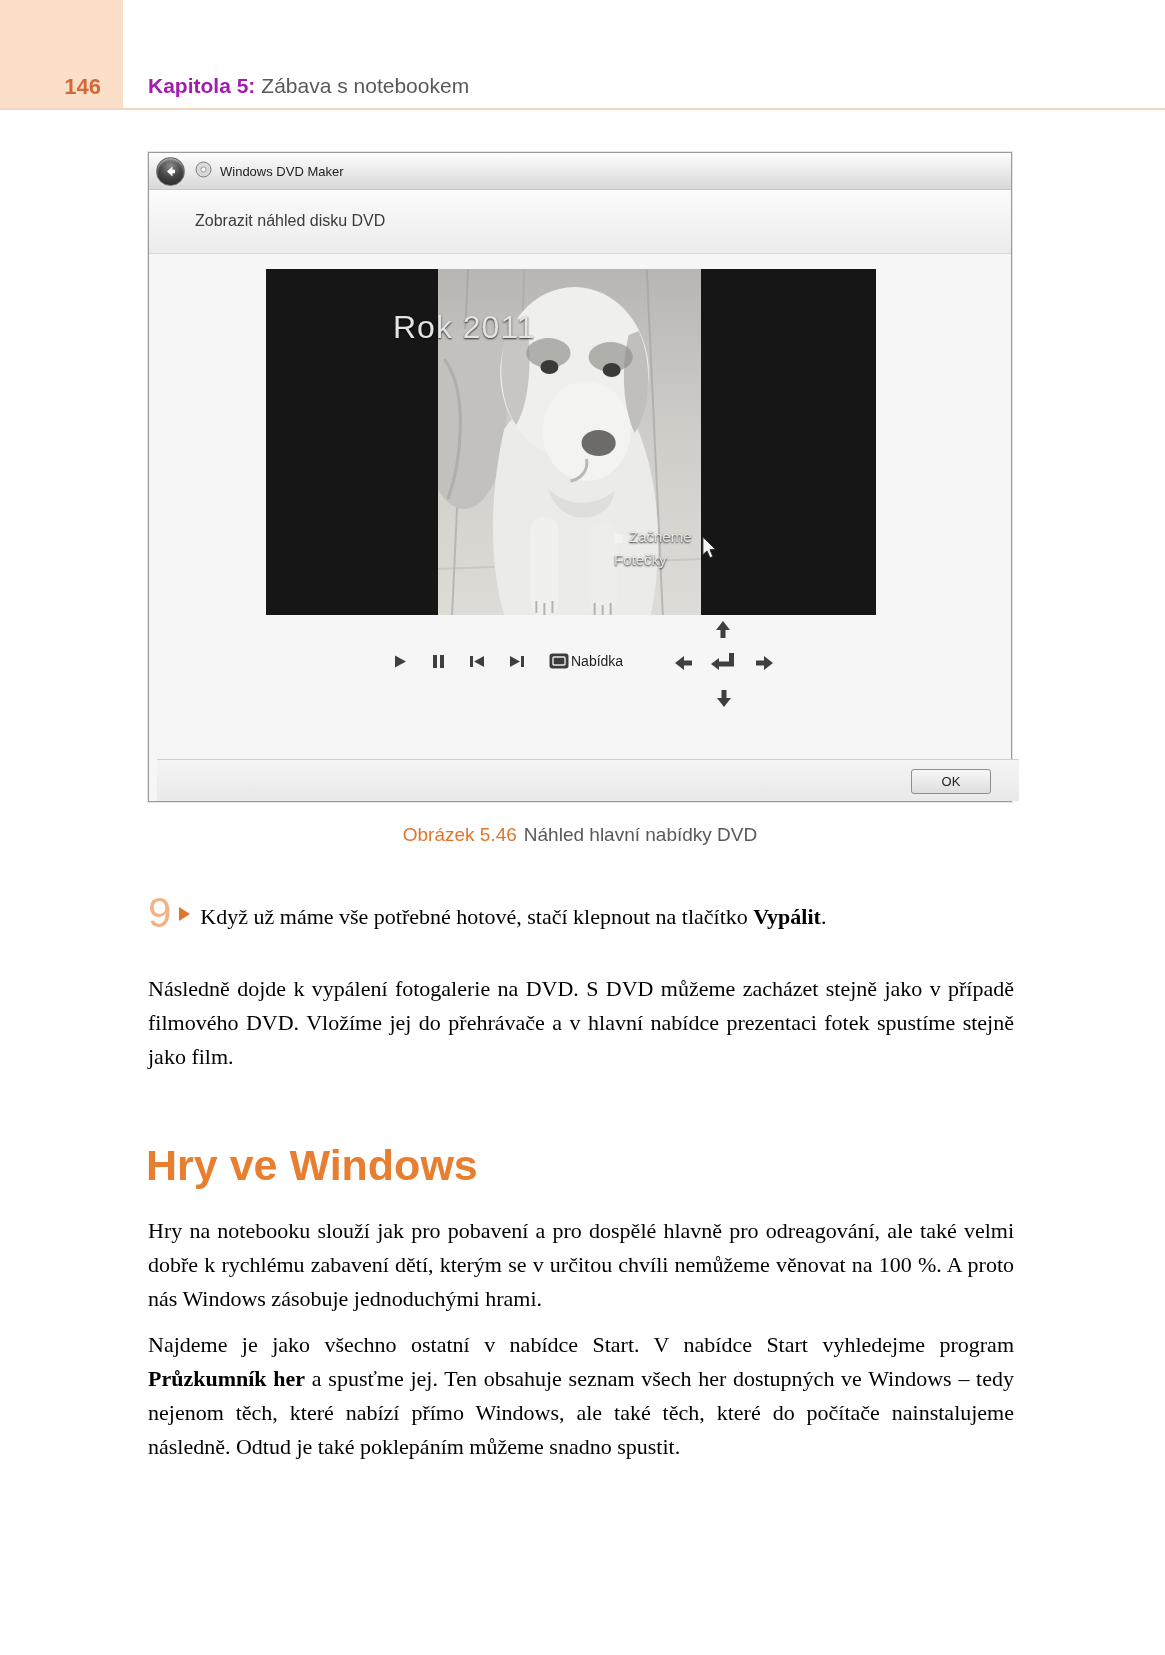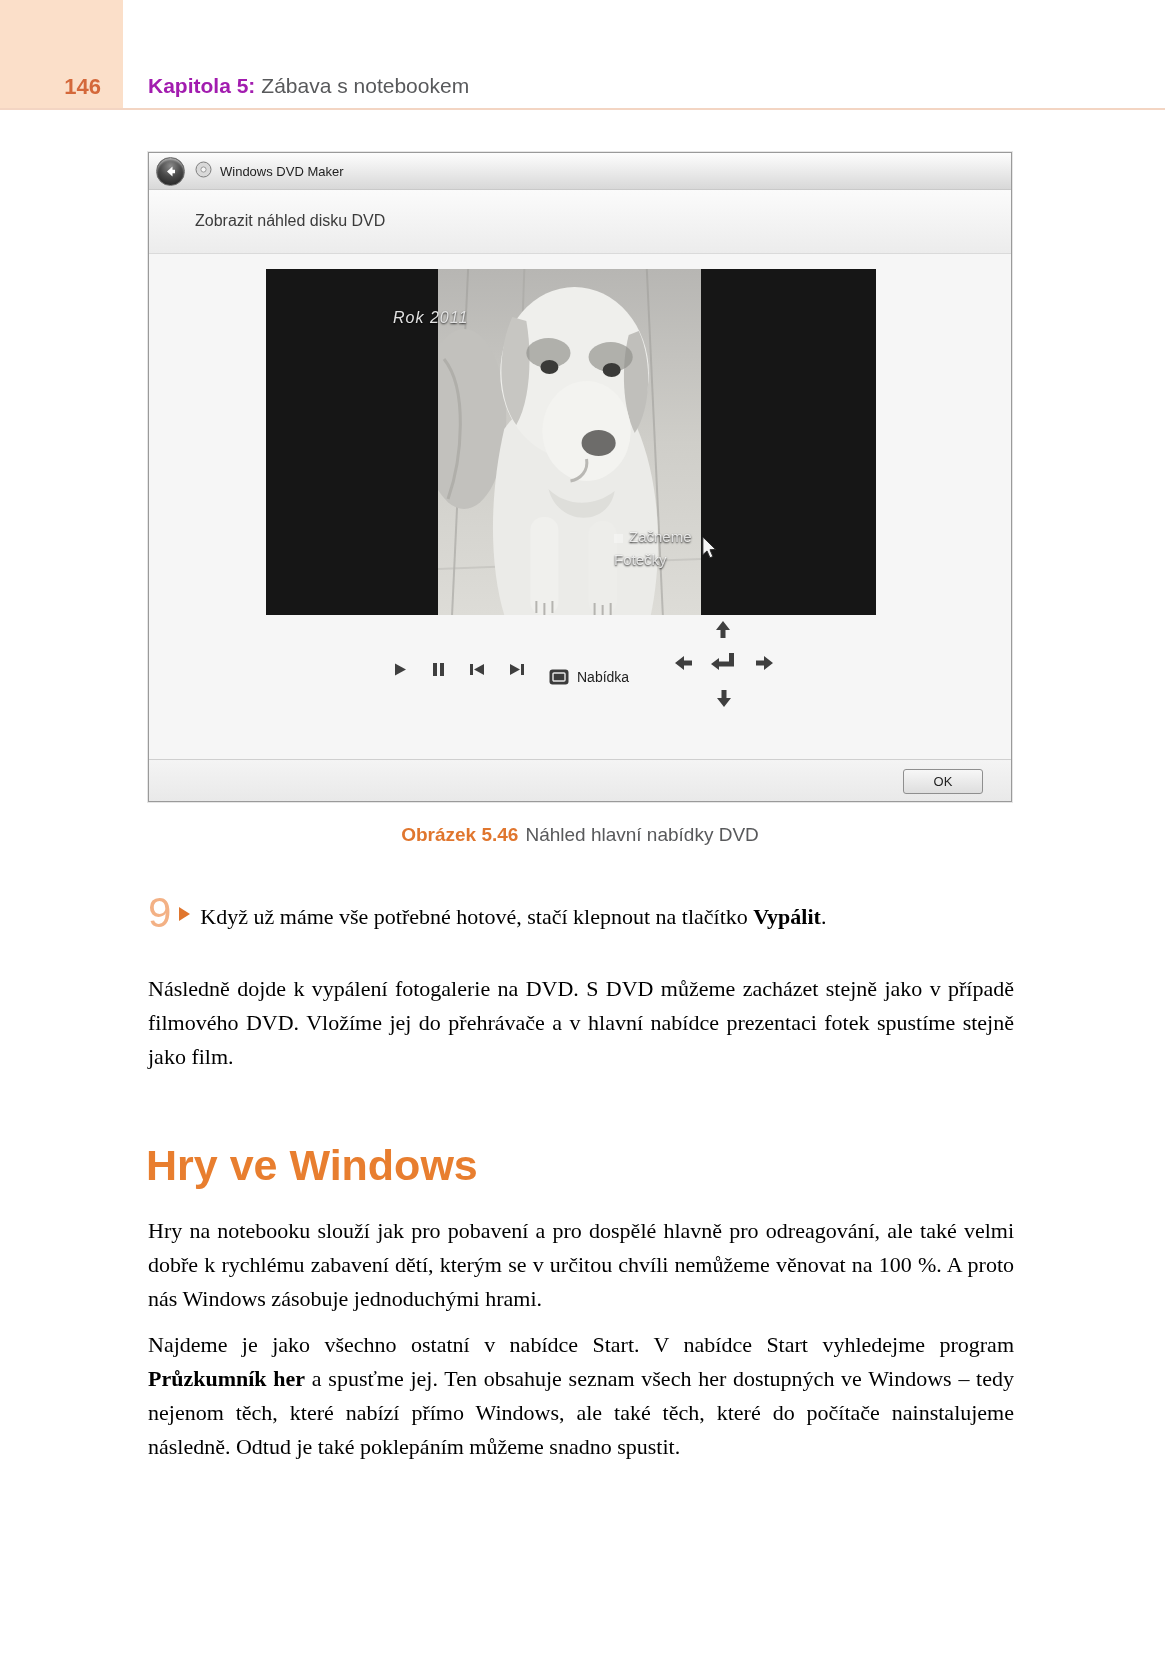--- a/index.html
+++ b/index.html
@@ -22,50 +22,50 @@
             border:1px solid #6f6f6f;box-shadow:inset 0 2px 2px rgba(255,255,255,.5);
             display:flex;align-items:center;justify-content:center;}
   .app-icon{margin-left:10px;flex:0 0 auto;}
   .titlebar-text{margin-left:8px;font-size:13px;color:#1e1e1e;}
   .panel-header{height:64px;background:linear-gradient(180deg,#fbfbfb,#ececec);
                 border-bottom:1px solid #dadada;box-sizing:border-box;}
   .panel-title{padding:22px 0 0 46px;font-size:16px;color:#3b3b3b;}
   
   .preview{position:absolute;left:117px;top:116px;width:610px;height:346px;background:#161616;overflow:hidden;}
   .photo{position:absolute;left:172px;top:0;width:263px;height:346px;}
-  .overlay-title{position:absolute;left:127px;top:40px;font-size:16px;color:#e3e3e3;
-                 text-shadow:0 1px 2px rgba(0,0,0,.8);letter-spacing:1px;font-style:italic;}
+  .overlay-title{position:absolute;left:127px;top:40px;font-size:32px;color:#e3e3e3;
+                 text-shadow:0 1px 2px rgba(0,0,0,.8);letter-spacing:1px;}
   .menu-list{position:absolute;left:348px;top:256px;font-size:15px;color:rgba(255,255,255,.78);
              text-shadow:0 1px 2px rgba(0,0,0,.9);line-height:23px;}
   .menu-item{display:block;cursor:pointer;}
   .menu-bullet{display:inline-block;width:9px;height:9px;background:rgba(255,255,255,.35);
                margin-right:6px;vertical-align:middle;}
   .cursor{position:absolute;left:435px;top:268px;}
   
   .controls{position:absolute;left:0;top:462px;width:100%;height:148px;}
   .transport{position:absolute;left:244px;top:38px;display:flex;align-items:center;gap:24px;}
   .t-btn{display:flex;align-items:center;justify-content:center;cursor:pointer;}
-  .menu-btn{display:flex;gap:8px;cursor:pointer;margin-top:16px;}
+  .menu-btn{display:flex;gap:2px;cursor:pointer;}
   .menu-btn-label{font-size:14px;color:#1e1e1e;}
   .navpad{position:absolute;left:516px;top:0;width:120px;height:110px;}
   .np{position:absolute;cursor:pointer;}
   .np-up{left:50px;top:6px;}
   .np-left{left:10px;top:40px;}
   .np-enter{left:46px;top:38px;}
   .np-right{left:90px;top:40px;}
   .np-down{left:51px;top:74px;}
   
-  .win-footer{position:absolute;left:0;bottom:0;width:100%;height:42px;
+  .win-footer{position:absolute;left:8px;bottom:0;width:100%;height:42px;
               background:linear-gradient(180deg,#f4f4f4,#e9e9e9);border-top:1px solid #cfcfcf;box-sizing:border-box;}
   .ok-btn{position:absolute;right:28px;top:9px;width:78px;height:23px;
           background:linear-gradient(180deg,#f7f7f7,#dedede);border:1px solid #8f8f8f;border-radius:3px;
           font-size:13px;color:#222;display:flex;align-items:center;justify-content:center;cursor:pointer;}
   
   .caption{position:absolute;left:148px;top:824px;width:864px;text-align:center;font-size:19px;color:#58595b;}
-  .caption-label{font-weight:bold;color:#e0762e;margin-right:7px;}
+  .caption-label{font-weight:normal;color:#e0762e;margin-right:7px;}
   .step{position:absolute;left:148px;top:892px;width:866px;display:flex;align-items:flex-start;}
   .step-number{font-size:42px;line-height:42px;color:#f3b185;font-family:"Liberation Sans",sans-serif;}
   .step-arrow{width:0;height:0;border-left:11px solid #e0762e;border-top:7px solid transparent;
               border-bottom:7px solid transparent;margin:15px 10px 0 8px;}
   .serif{font-family:"Liberation Serif",serif;color:#000000;}
   .step-text{font-size:22px;line-height:33px;padding-top:8px;}
   .body-par{position:absolute;left:148px;width:866px;font-size:22px;line-height:34px;
             text-align:justify;}
   .par-1{top:950px;}
   .games-heading{position:absolute;left:146px;top:1112px;font-size:43px;color:#e87e2f;

